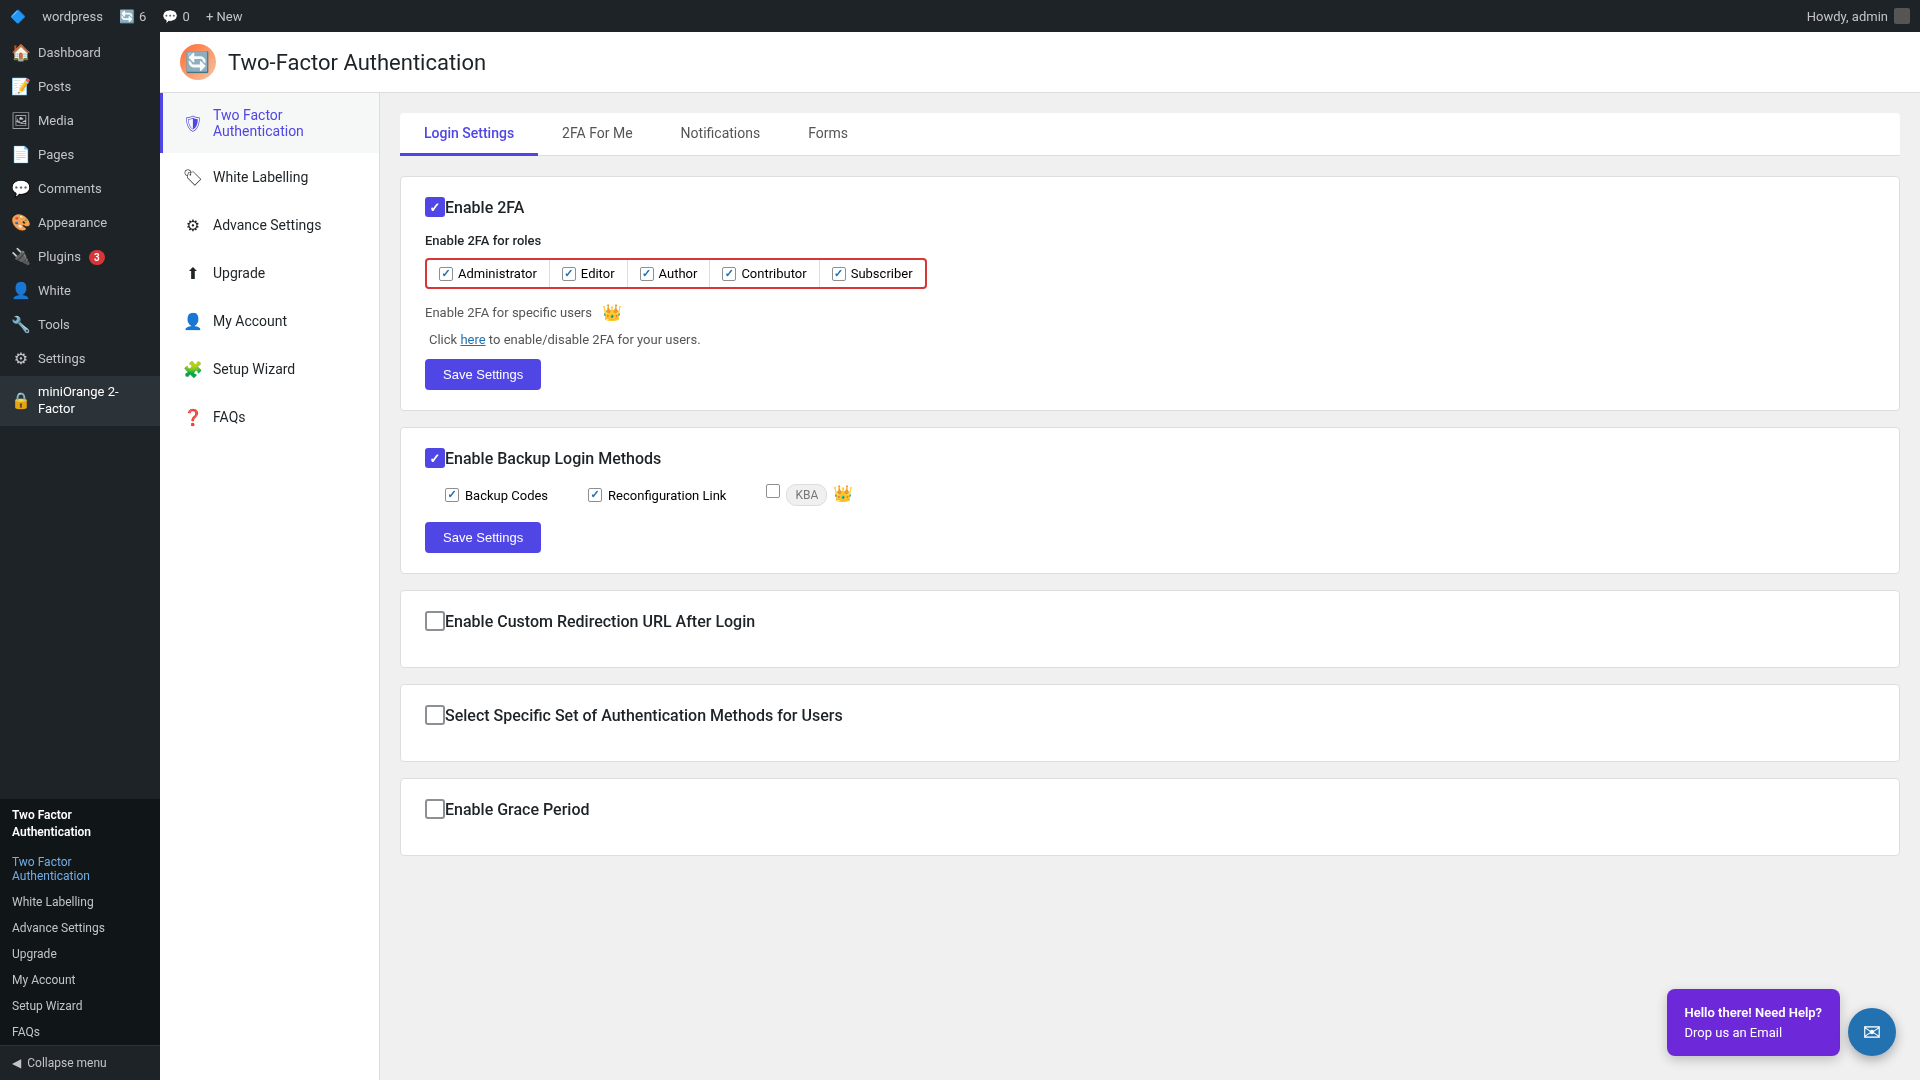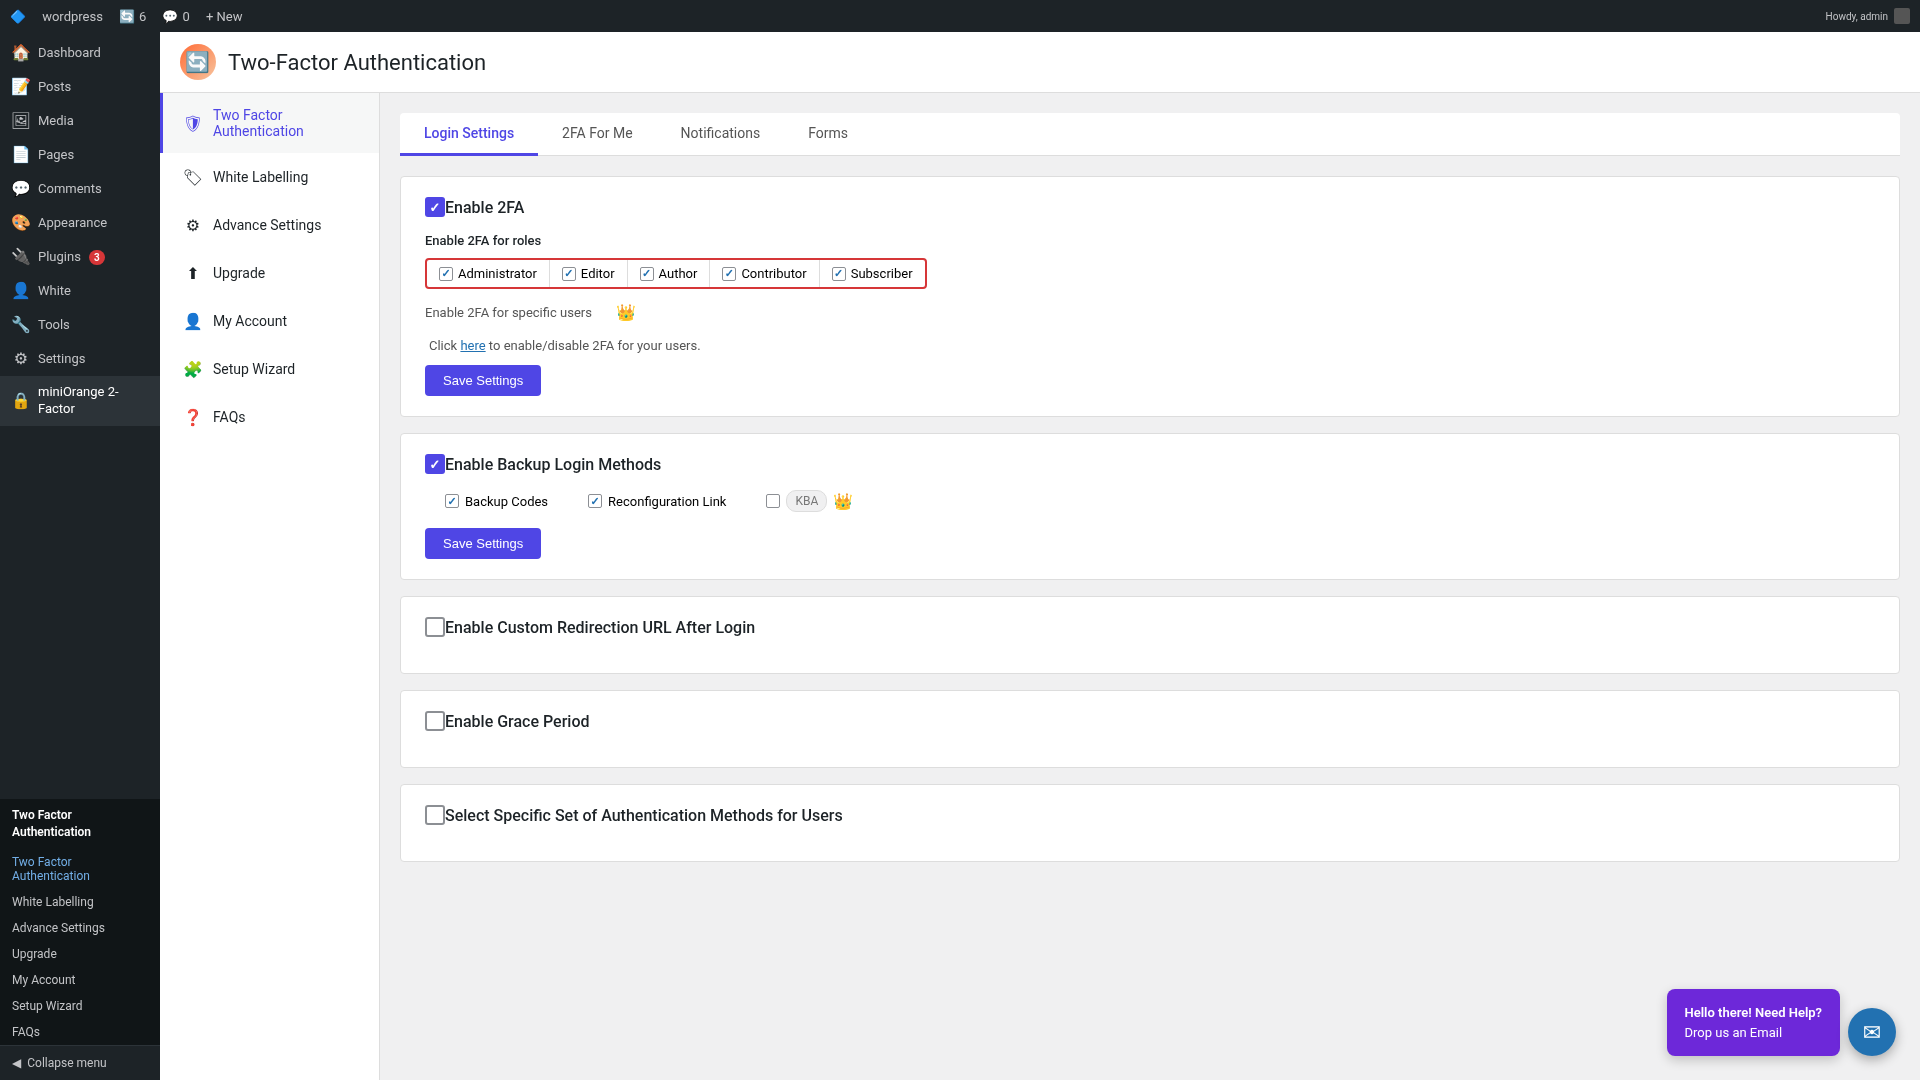--- a/index.html
+++ b/index.html
@@ -11,21 +11,21 @@
       color: #fff;
       height: 32px;
       display: flex;
       align-items: center;
       padding: 0 10px;
       gap: 16px;
       flex-shrink: 0;
       z-index: 100;
     }
     .adminbar-item { color: #c3c4c7; font-size: 13px; display: flex; align-items: center; gap: 4px; cursor: pointer; }
-    .adminbar-right { margin-left: auto; color: #c3c4c7; font-size: 10px; display: flex; align-items: center; gap: 6px; }
+    .adminbar-right { margin-left: auto; color: #c3c4c7; font-size: 13px; display: flex; align-items: center; gap: 6px; }
     .adminbar-avatar { width: 16px; height: 16px; background: #555; border-radius: 2px; display: inline-block; }
 
     
     #main-container { display: flex; flex: 1; overflow: hidden; }
 
     
     #sidebar {
       width: 160px;
       background: #1d2327;
       color: #c3c4c7;
@@ -198,22 +198,22 @@
       display: flex; align-items: center; justify-content: center;
       background: #fff;
       flex-shrink: 0;
     }
     .role-checkbox.checked { background: #fff; }
     .role-checkbox.checked::after { content: '✓'; color: #2271b1; font-size: 11px; font-weight: 700; }
 
     .enable-2fa-row {
       display: flex;
       align-items: center;
-      gap: 24px;
-      margin: 14px 0 16px 0;
+      gap: 10px;
+      margin: 14px 0 10px 0;
       color: #555;
       font-size: 13px;
     }
     .crown-icon { font-size: 16px; color: #f0ad00; }
 
     .click-here-text { color: #555; font-size: 13px; margin-bottom: 12px; padding-left: 4px; }
     .click-here-text a { color: #2271b1; text-decoration: underline; }
 
     
     .btn-save {
@@ -239,21 +239,20 @@
     
     .backup-methods-row {
       display: flex;
       align-items: center;
       gap: 20px;
       margin-bottom: 16px;
       flex-wrap: wrap;
     }
     .method-item {
       display: flex;
-      align-items: center;
       gap: 6px;
       font-size: 13px;
       padding-left: 20px;
     }
     .kba-badge {
       background: #f0f0f1;
       color: #777;
       padding: 3px 8px;
       border-radius: 10px;
       font-size: 12px;
@@ -514,28 +513,28 @@
         <div class="setting-card">
           <div class="setting-card-header">
             <div class="checkbox-empty"></div>
             <span>Enable Custom Redirection URL After Login</span>
           </div>
         </div>
 
         <div class="setting-card">
           <div class="setting-card-header">
             <div class="checkbox-empty"></div>
-            <span>Enable Grace Period</span>
+            <span>Select Specific Set of Authentication Methods for Users</span>
           </div>
         </div>
 
         <div class="setting-card">
           <div class="setting-card-header">
             <div class="checkbox-empty"></div>
-            <span>Select Specific Set of Authentication Methods for Users</span>
+            <span>Enable Grace Period</span>
           </div>
         </div>
 
       </div>
     </div>
   </div>
 </div>
 
 <div class="help-widget">
   <div class="help-widget-title">Hello there! Need Help?</div>

